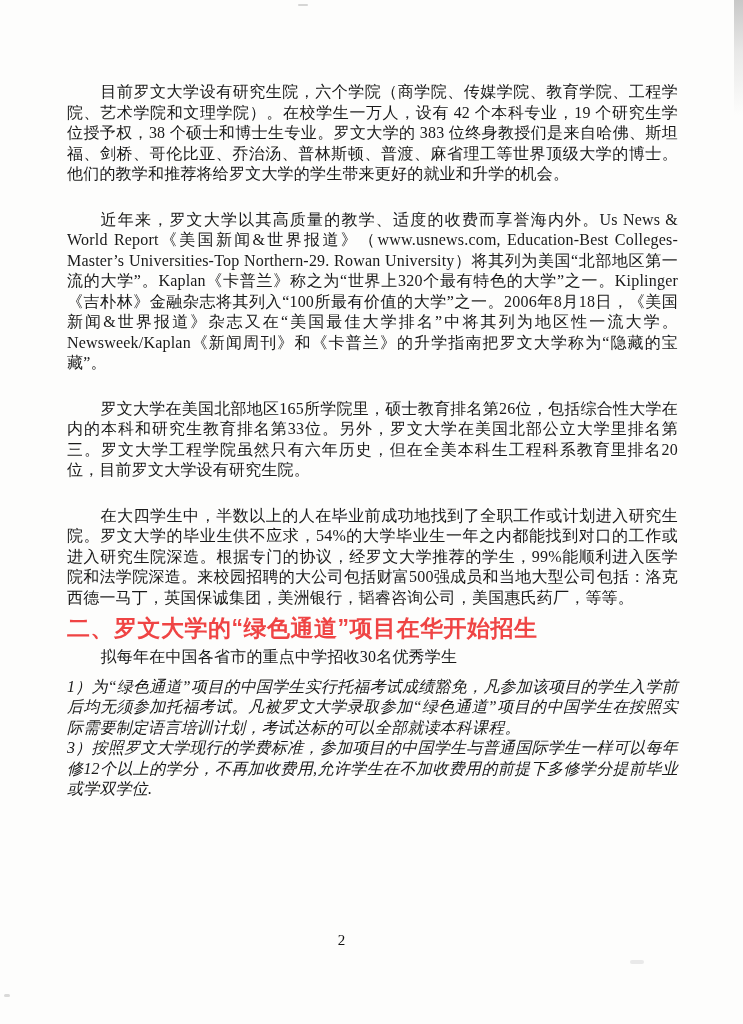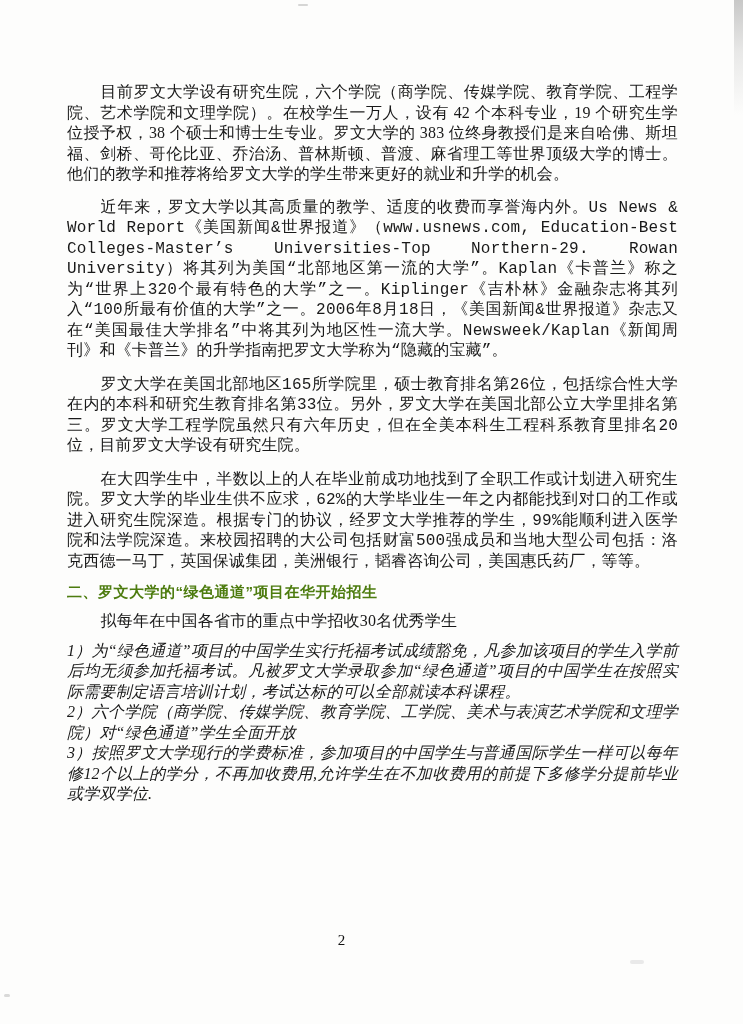--- a/index.html
+++ b/index.html
@@ -62,31 +62,30 @@
     margin: 0;
     font-size: 16px;
     line-height: 20.5px;
     text-align: justify;
     letter-spacing: 0.2px;
   }
   .indent {
     text-indent: 2.1em;
   }
   .gap {
-    margin-top: 13px;
-    font-family: Liberation Mono, monospace;
+    margin-top: 25px;
   }
   .section-heading {
     margin: 7px 0 6px 0;
     font-family: "Liberation Sans", "DejaVu Sans", sans-serif;
     font-weight: bold;
-    font-size: 15px;
+    font-size: 23px;
     line-height: 26px;
     letter-spacing: 0.5px;
-    color: #4d7c0f;
+    color: #ef4444;
   }
   .list-block {
     margin-top: 9px;
     font-style: italic;
   }
   .list-item {
     margin: 0;
     font-size: 16px;
     line-height: 20.5px;
     text-align: justify;
@@ -113,30 +112,29 @@
   <div class="scan-speck-c"></div>
 
   <div class="content">
 
     <p class="para indent">目前罗文大学设有研究生院，六个学院（商学院、传媒学院、教育学院、工程学院、艺术学院和文理学院）。在校学生一万人，设有 42 个本科专业，19 个研究生学位授予权，38 个硕士和博士生专业。罗文大学的 383 位终身教授们是来自哈佛、斯坦福、剑桥、哥伦比亚、乔治汤、普林斯顿、普渡、麻省理工等世界顶级大学的博士。他们的教学和推荐将给罗文大学的学生带来更好的就业和升学的机会。</p>
 
     <p class="para indent gap">近年来，罗文大学以其高质量的教学、适度的收费而享誉海内外。Us News &amp; World Report《美国新闻&amp;世界报道》（www.usnews.com, Education-Best Colleges-Master’s Universities-Top Northern-29. Rowan University）将其列为美国“北部地区第一流的大学”。Kaplan《卡普兰》称之为“世界上320个最有特色的大学”之一。Kiplinger《吉朴林》金融杂志将其列入“100所最有价值的大学”之一。2006年8月18日，《美国新闻&amp;世界报道》杂志又在“美国最佳大学排名”中将其列为地区性一流大学。Newsweek/Kaplan《新闻周刊》和《卡普兰》的升学指南把罗文大学称为“隐藏的宝藏”。</p>
 
     <p class="para indent gap">罗文大学在美国北部地区165所学院里，硕士教育排名第26位，包括综合性大学在内的本科和研究生教育排名第33位。另外，罗文大学在美国北部公立大学里排名第三。罗文大学工程学院虽然只有六年历史，但在全美本科生工程科系教育里排名20位，目前罗文大学设有研究生院。</p>
 
-    <p class="para indent gap">在大四学生中，半数以上的人在毕业前成功地找到了全职工作或计划进入研究生院。罗文大学的毕业生供不应求，62%的大学毕业生一年之内都能找到对口的工作或进入研究生院深造。根据专门的协议，经罗文大学推荐的学生，99%能顺利进入医学院和法学院深造。来校园招聘的大公司包括财富500强成员和当地大型公司包括：洛克西德一马丁，英国保诚集团，美洲银行，韬睿咨询公司，美国惠氏药厂，等等。</p>
+    <p class="para indent gap">在大四学生中，半数以上的人在毕业前成功地找到了全职工作或计划进入研究生院。罗文大学的毕业生供不应求，54%的大学毕业生一年之内都能找到对口的工作或进入研究生院深造。根据专门的协议，经罗文大学推荐的学生，99%能顺利进入医学院和法学院深造。来校园招聘的大公司包括财富500强成员和当地大型公司包括：洛克西德一马丁，英国保诚集团，美洲银行，韬睿咨询公司，美国惠氏药厂，等等。</p>
 
     <h2 class="section-heading">二、罗文大学的“绿色通道”项目在华开始招生</h2>
 
 
     <p class="para indent">拟每年在中国各省市的重点中学招收30名优秀学生</p>
 
     <div class="list-block">
       <p class="list-item">1）为“绿色通道”项目的中国学生实行托福考试成绩豁免，凡参加该项目的学生入学前后均无须参加托福考试。凡被罗文大学录取参加“绿色通道”项目的中国学生在按照实际需要制定语言培训计划，考试达标的可以全部就读本科课程。</p>
-      <p class="list-item">2）六个学院（商学院、传媒学院、教育学院、工学院、美术与表演艺术学院和文理学院）对“绿色通道”学生全面开放</p>
       <p class="list-item">3）按照罗文大学现行的学费标准，参加项目的中国学生与普通国际学生一样可以每年修12个以上的学分，不再加收费用,允许学生在不加收费用的前提下多修学分提前毕业或学双学位.</p>
     </div>
 
   </div>
 
   <div class="page-number">2</div>
 
 </div>
 
 </body></html>

